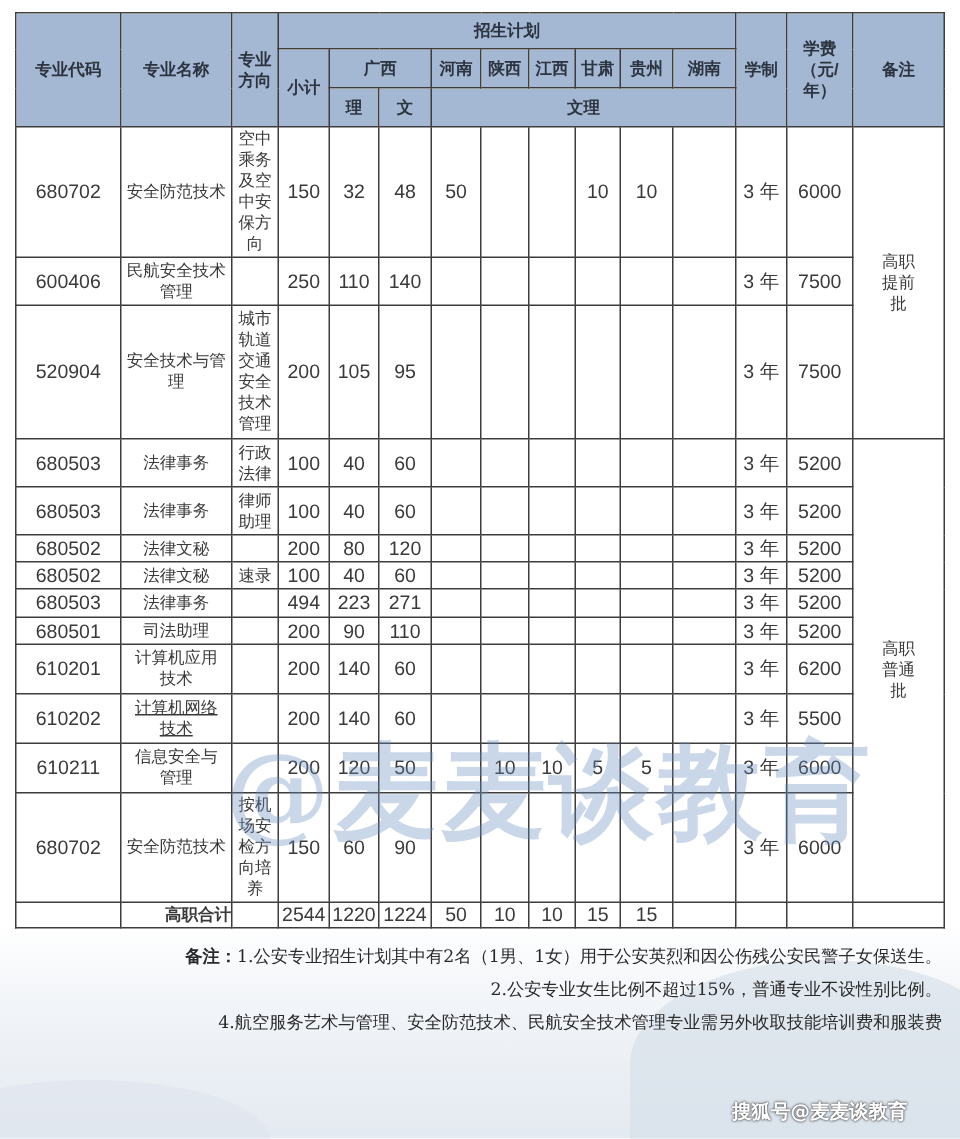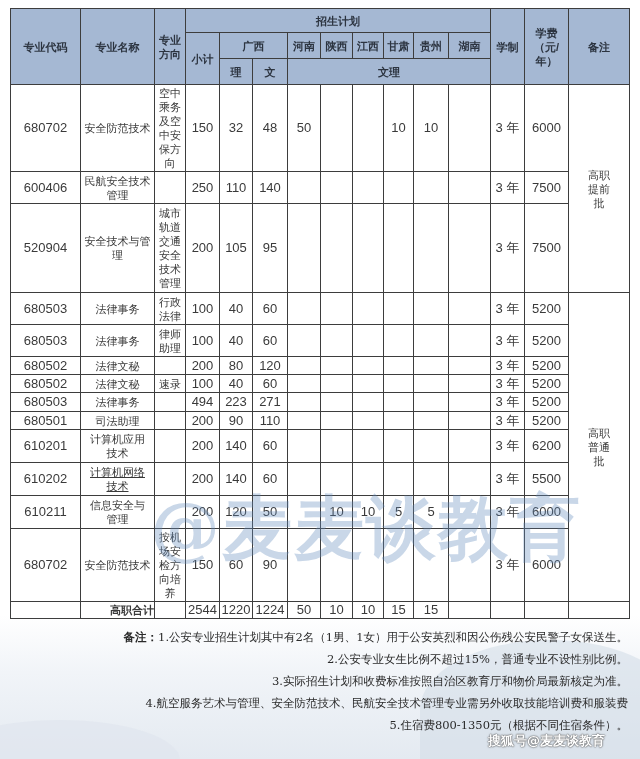--- a/index.html
+++ b/index.html
@@ -357,18 +357,16 @@
   </tbody>
 </table>
 
 <div class="watermark">@麦麦谈教育</div>
 
 <div class="notes">
   <div class="line">
     <span style="font-weight:bold;">备注：</span><span>1.公安专业招生计划其中有2名（1男、1女）用于公安英烈和因公伤残公安民警子女保送生。</span>
   </div>
   <div class="line indent">2.公安专业女生比例不超过15%，普通专业不设性别比例。</div>
-  <div class="line indent">3.实际招生计划和收费标准按照自治区教育厅和物价局最新核定为准。</div>
   <div class="line indent">4.航空服务艺术与管理、安全防范技术、民航安全技术管理专业需另外收取技能培训费和服装费</div>
-  <div class="line indent">5.住宿费800-1350元（根据不同住宿条件）。</div>
 </div>
 
 <div class="source">搜狐号@麦麦谈教育</div>
 
 </body></html>

